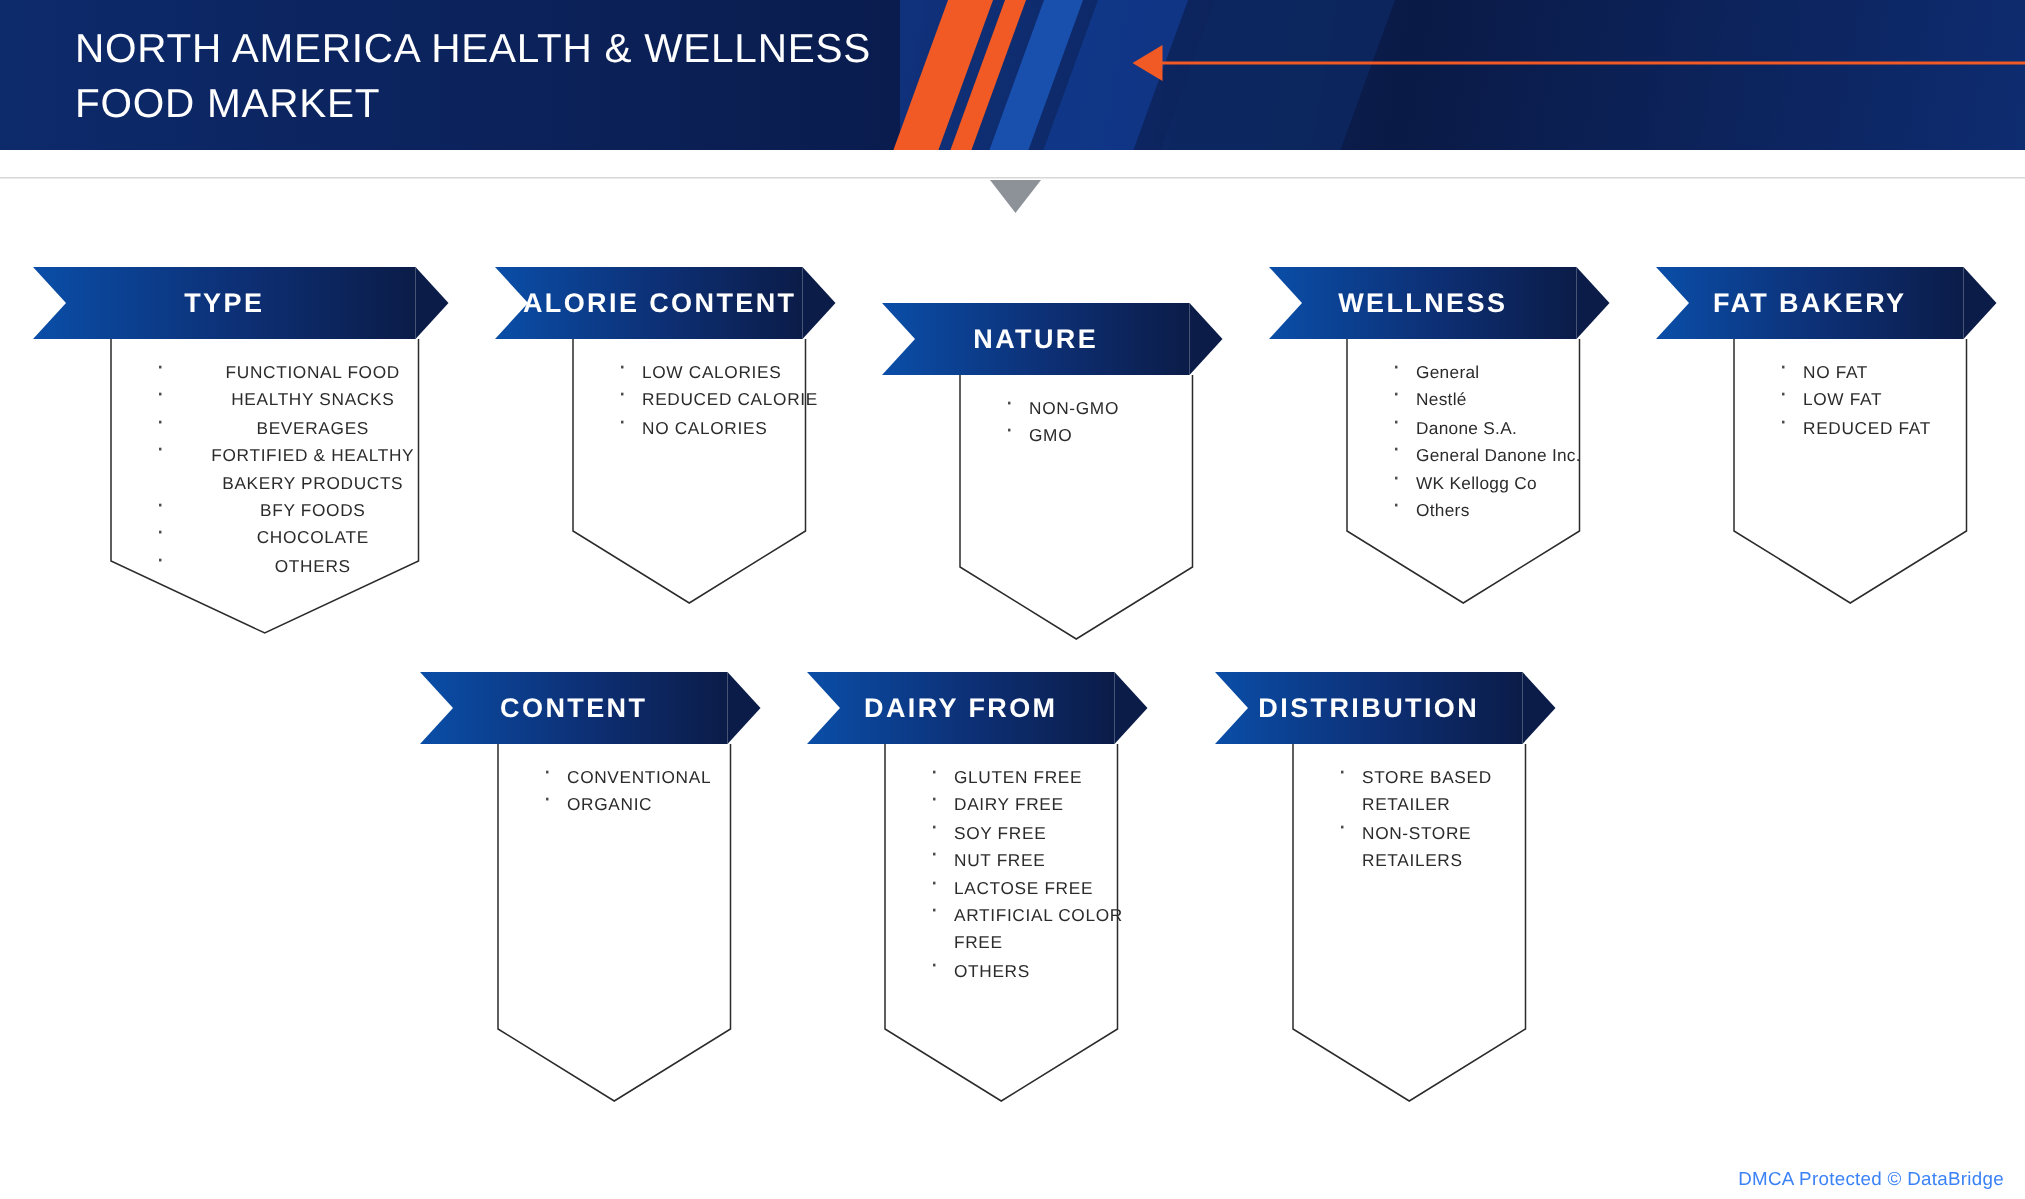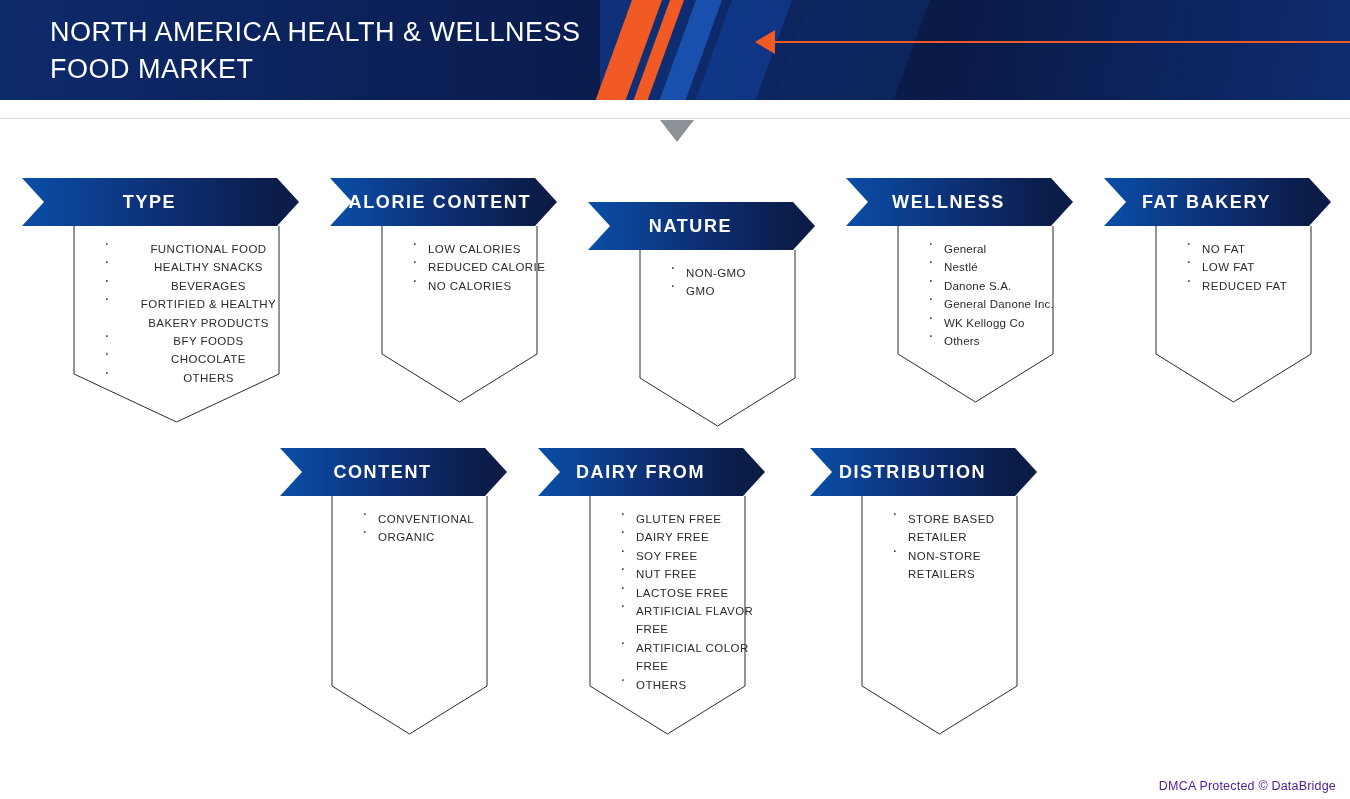--- a/index.html
+++ b/index.html
@@ -196,21 +196,21 @@
     top: -5px;
     font-size: 17px;
     color: #4a4a4a;
   }
 
   .footer-note {
     position: absolute;
     right: 14px;
     bottom: 6px;
     font-size: 12.5px;
-    color: #4c1d95;
+    color: #3b82f6;
     letter-spacing: .2px;
   }
 </style>
 </head>
 <body>
 
 <div class="header">
   <div class="hdr-band-dark"></div>
   <div class="hdr-band-right"></div>
   <div class="hdr-stripe stripe-orange"></div>
@@ -349,21 +349,20 @@
       <div class="seg-banner" style="height: 238px; width: 205px;">
         <svg width="205" height="240">
           <path d="M 52 0 L 52 190 L 129.5 238 L 207 190 L 207 0" fill="#ffffff" stroke="#2b2b2b" stroke-width="1"></path>
         </svg>
         <ul class="seg-list" style="left: 58px; width: 145px;">
           <li>GLUTEN FREE</li>
           <li>DAIRY FREE</li>
           <li>SOY FREE</li>
           <li>NUT FREE</li>
           <li>LACTOSE FREE</li>
-          <li>ARTIFICIAL FLAVOR FREE</li>
           <li>ARTIFICIAL COLOR FREE</li>
           <li>OTHERS</li>
         </ul>
       </div>
     </div>
     <div class="seg" style="left: 810px; top: 448px; width: 205px;">
       <div class="seg-header">
         <div class="chev-body" style="width: 205px;"></div>
         <div class="chev-notch"></div>
         <div class="chev-point" style="left: 205px;"></div>

